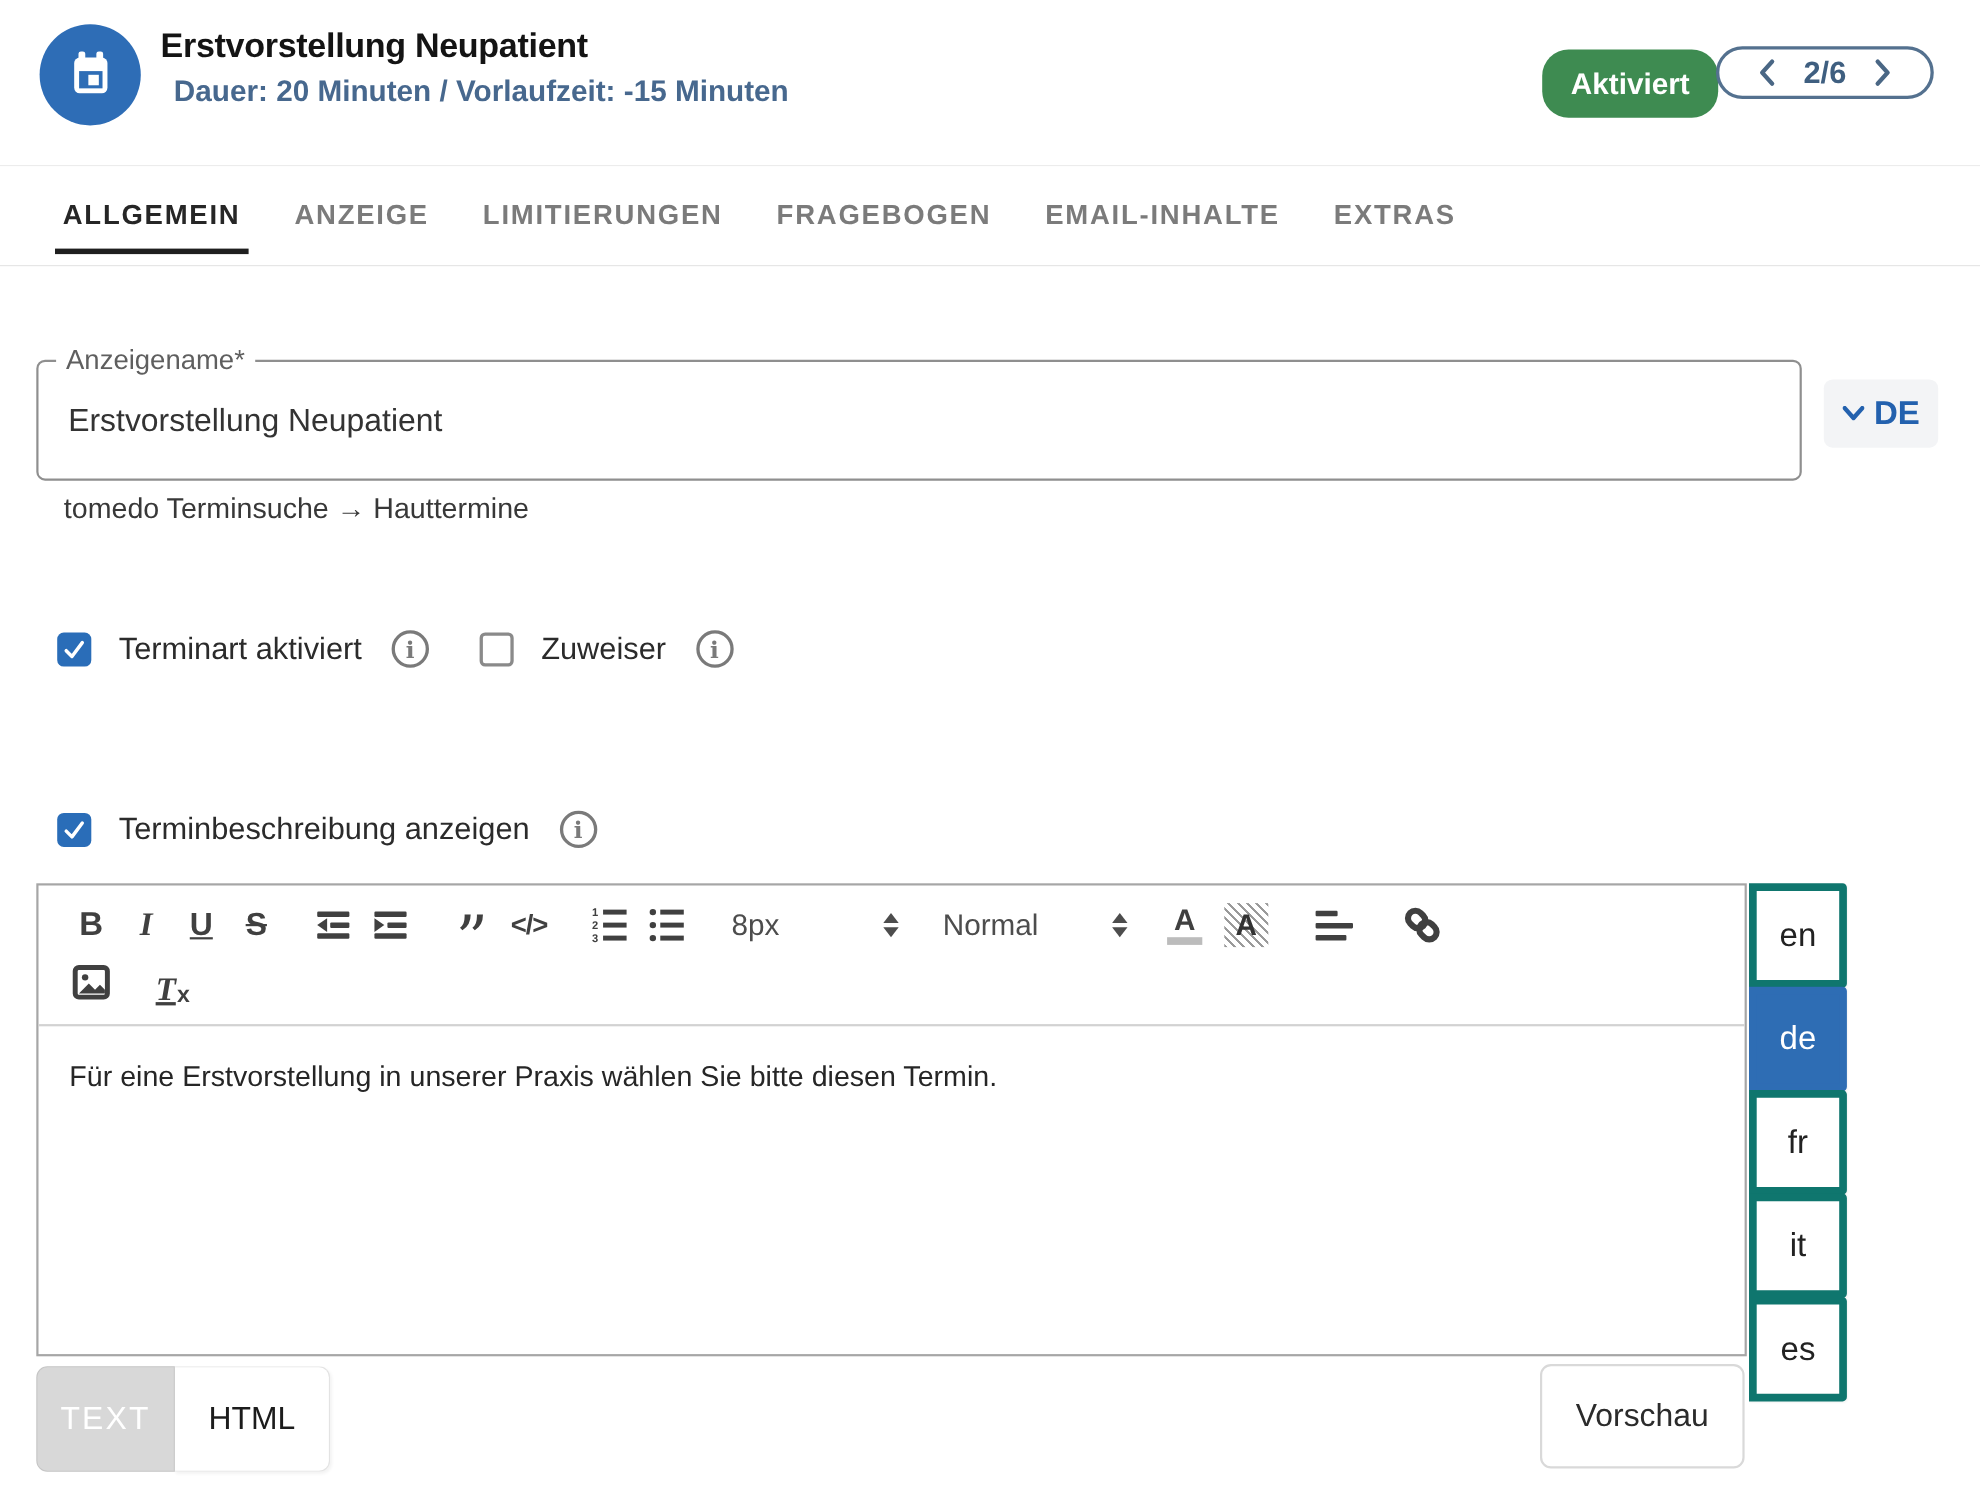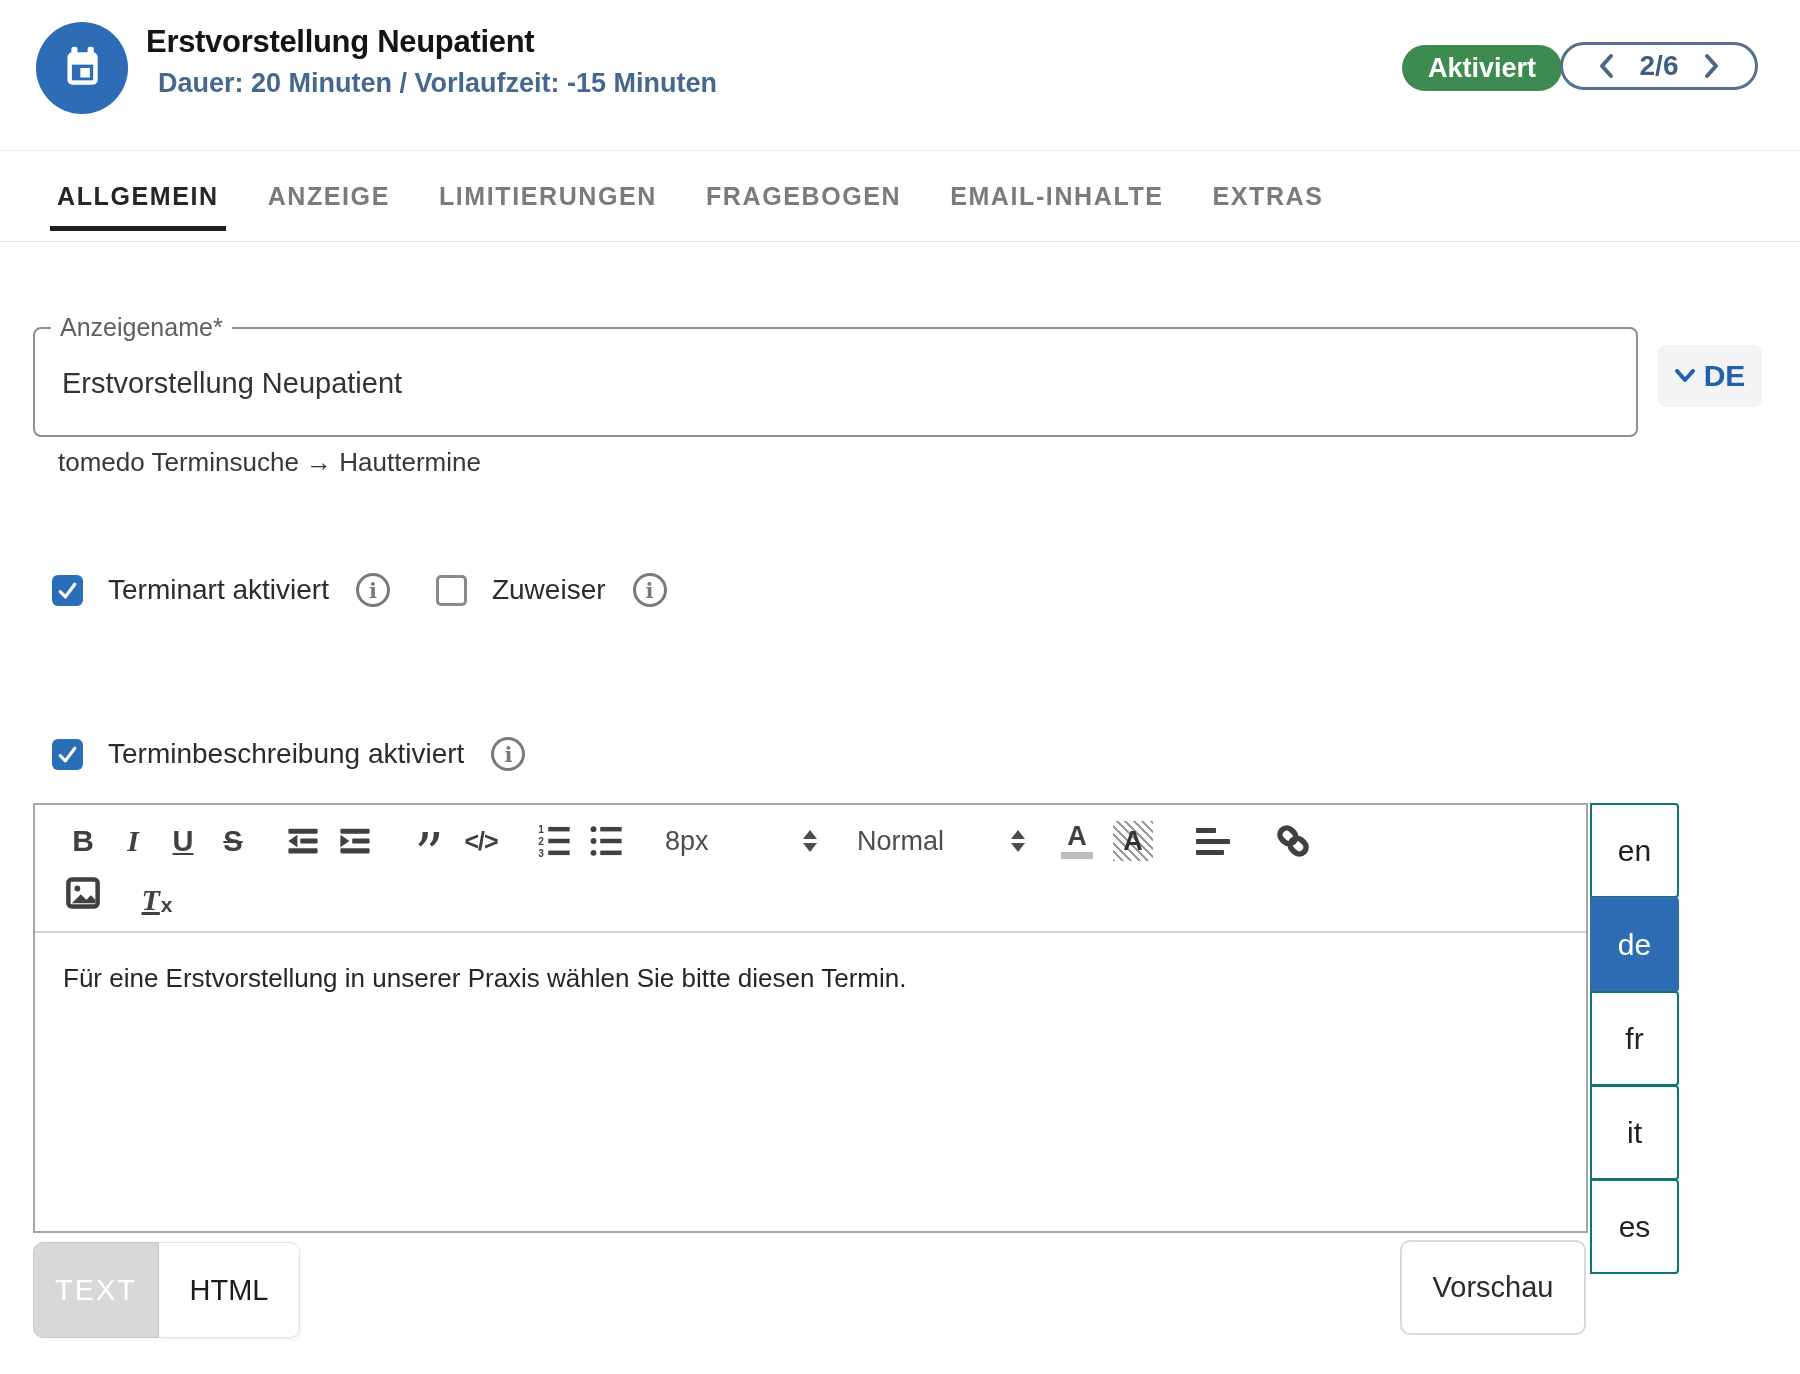--- a/index.html
+++ b/index.html
@@ -5,21 +5,21 @@
   * { margin:0; padding:0; box-sizing:border-box; }
   html,body { background:#fff; }
   body { font-family:"Liberation Sans","DejaVu Sans",sans-serif; }
   .page { position:relative; width:1800px; height:1374px; background:#fff; overflow:hidden; }
 
   
   .header { position:absolute; top:0; left:0; width:100%; height:151px; border-bottom:1px solid #ececec; background:#fff; }
   .app-icon { position:absolute; left:36px; top:22px; width:92px; height:92px; border-radius:50%; background:#2e6db6; display:flex; align-items:center; justify-content:center; }
   .page-title { position:absolute; left:146px; top:24px; font-size:31px; font-weight:800; color:#141414; letter-spacing:-0.3px; }
   .page-subtitle { position:absolute; left:158px; top:68px; font-size:27px; font-weight:600; color:#47688e; }
-  .status-badge { position:absolute; left:1402px; top:45px; height:46px; padding:0 26px; background:#3e8b51; border-radius:24px; color:#fff; font-weight:700; font-size:27px; display:flex; align-items:center; }
+  .status-badge { position:absolute; left:1402px; top:45px; height:62px; padding:0 26px; background:#3e8b51; border-radius:24px; color:#fff; font-weight:700; font-size:27px; display:flex; align-items:center; }
   .pager { position:absolute; left:1560px; top:42px; width:198px; height:48px; border:3px solid #54718f; border-radius:26px; display:flex; align-items:center; justify-content:center; gap:26px; color:#3f5f80; font-weight:700; font-size:28px; background:#fff; }
   .pager svg { display:block; }
 
   
   .tabs { position:absolute; top:151px; left:0; width:100%; height:91px; border-bottom:1px solid #e4e4e4; display:flex; align-items:center; gap:49px; padding-left:57px; }
   .tab { font-size:25px; letter-spacing:1.6px; color:#7b7b7b; font-weight:600; position:relative; height:100%; display:flex; align-items:center; cursor:pointer; }
   .tab.active { color:#262626; }
   .tab.active::after { content:""; position:absolute; left:-7px; right:-7px; bottom:10px; height:5px; background:#1f1f1f; }
 
   
@@ -66,21 +66,21 @@
   .alignlines { display:flex; flex-direction:column; gap:6px; align-items:flex-start; }
   .alignlines i { display:block; height:5px; background:#404040; border-radius:1px; }
   .al1 { width:20px; } .al2 { width:34px; } .al3 { width:28px; }
   .g-clear { display:flex; align-items:flex-end; }
   .g-clear .T { font-size:30px; font-weight:700; font-style:italic; font-family:"Liberation Serif","DejaVu Serif",serif; text-decoration:underline; }
   .g-clear .x { font-size:21px; font-weight:800; margin-left:1px; }
   .editor-content { padding:30px 28px; font-size:26px; color:#262626; }
 
   
   .lang-tabs { position:absolute; left:1590px; top:803px; width:89px; }
-  .ltab { height:95px; background:#fff; border:2px solid #0f766e; border-radius:0 4px 4px 0; margin-top:-1px; display:flex; align-items:center; justify-content:center; font-size:30px; color:#222; cursor:pointer; box-shadow:1px 1px 2px rgba(0,0,0,0.04); }
+  .ltab { height:95px; background:#fff; border:7px solid #0f766e; border-radius:0 4px 4px 0; margin-top:-1px; display:flex; align-items:center; justify-content:center; font-size:30px; color:#222; cursor:pointer; box-shadow:1px 1px 2px rgba(0,0,0,0.04); }
   .ltab:first-child { margin-top:0; }
   .ltab.active { background:#2e6db4; border-color:#2e6db4; color:#fff; }
 
   
   .mode-btns { position:absolute; left:33px; top:1242px; display:flex; }
   .mode-btn { height:96px; display:flex; align-items:center; justify-content:center; font-size:29px; cursor:pointer; }
   .mode-text { width:126px; background:#d8d8d8; border:1px solid #c6c6c6; border-radius:10px 0 0 10px; color:#fff; letter-spacing:2px; }
   .mode-html { width:141px; background:#fff; border:1px solid #e3e3e3; border-left:none; border-radius:0 10px 10px 0; color:#1c1c1c; box-shadow:1px 2px 3px rgba(0,0,0,0.05); }
   .preview-btn { position:absolute; left:1400px; top:1240px; width:186px; height:95px; background:#fff; border:2px solid #d9d9d9; border-radius:10px; display:flex; align-items:center; justify-content:center; font-size:29px; color:#2b2b2b; cursor:pointer; }
 </style>
@@ -151,21 +151,21 @@
         <span>i</span>
       </span>
   </div>
 
   <div class="cbrow cbrow2">
     <div class="cb checked">
       <svg width="23" height="23" viewBox="0 0 22 22">
         <polyline points="4,12 9,17 18,5" fill="none" stroke="#ffffff" stroke-width="3" stroke-linecap="round" stroke-linejoin="round"></polyline>
       </svg>
     </div>
-    <span class="cb-label">Terminbeschreibung aktiviert</span>
+    <span class="cb-label">Terminbeschreibung anzeigen</span>
     <span class="info">
         <span>i</span>
       </span>
   </div>
 
   <div class="editor">
     <div class="toolbar">
       <div class="trow">
         <div class="tbtn g-bold">B</div>
         <div class="tbtn g-italic" style="margin-left:6px">I</div>

